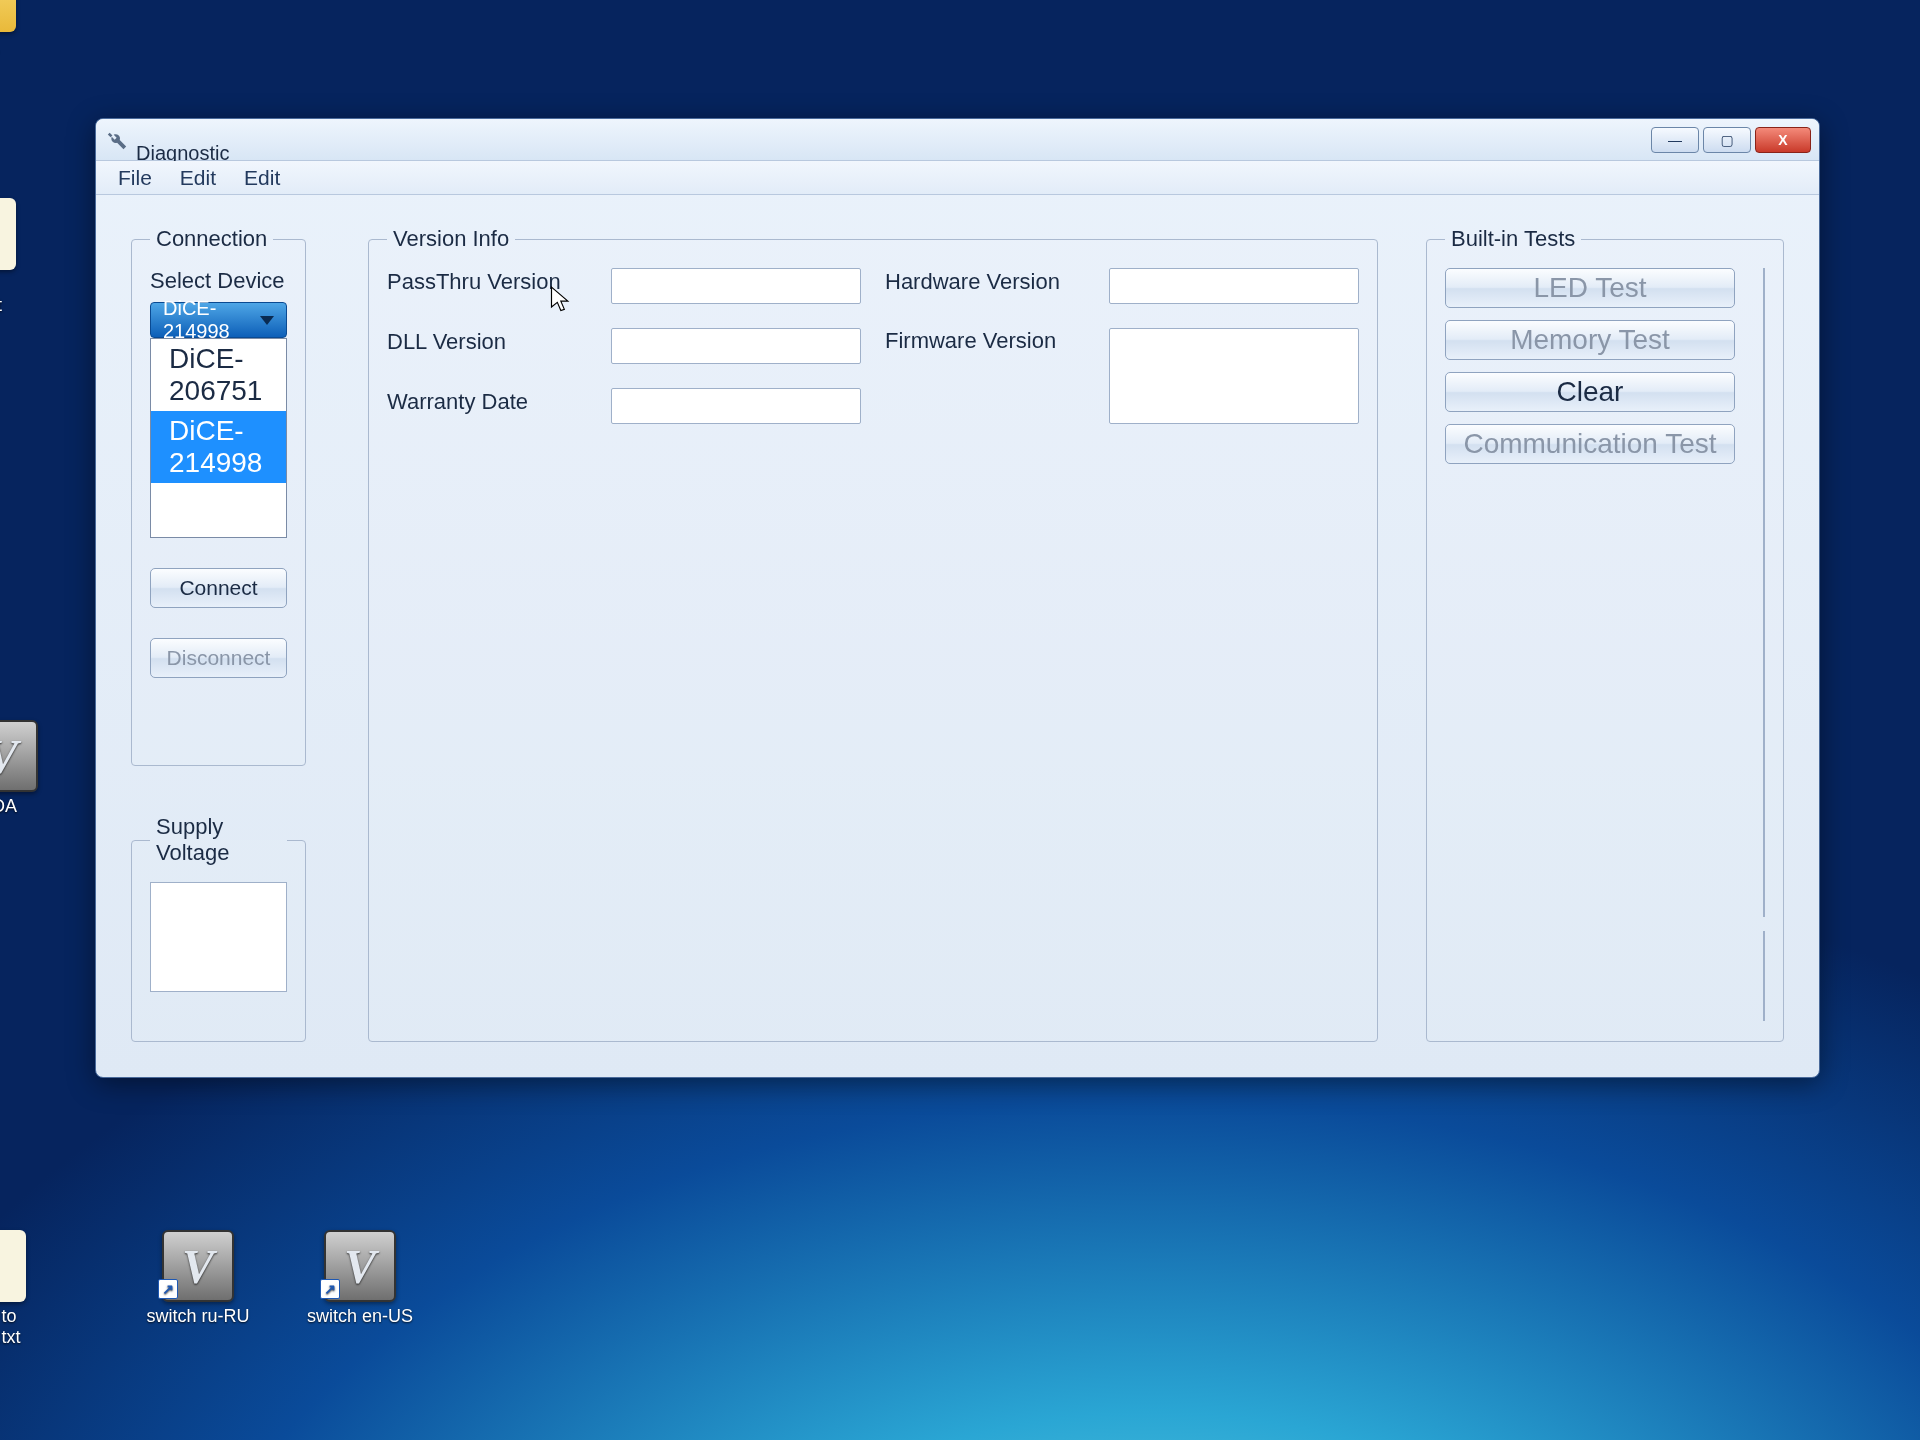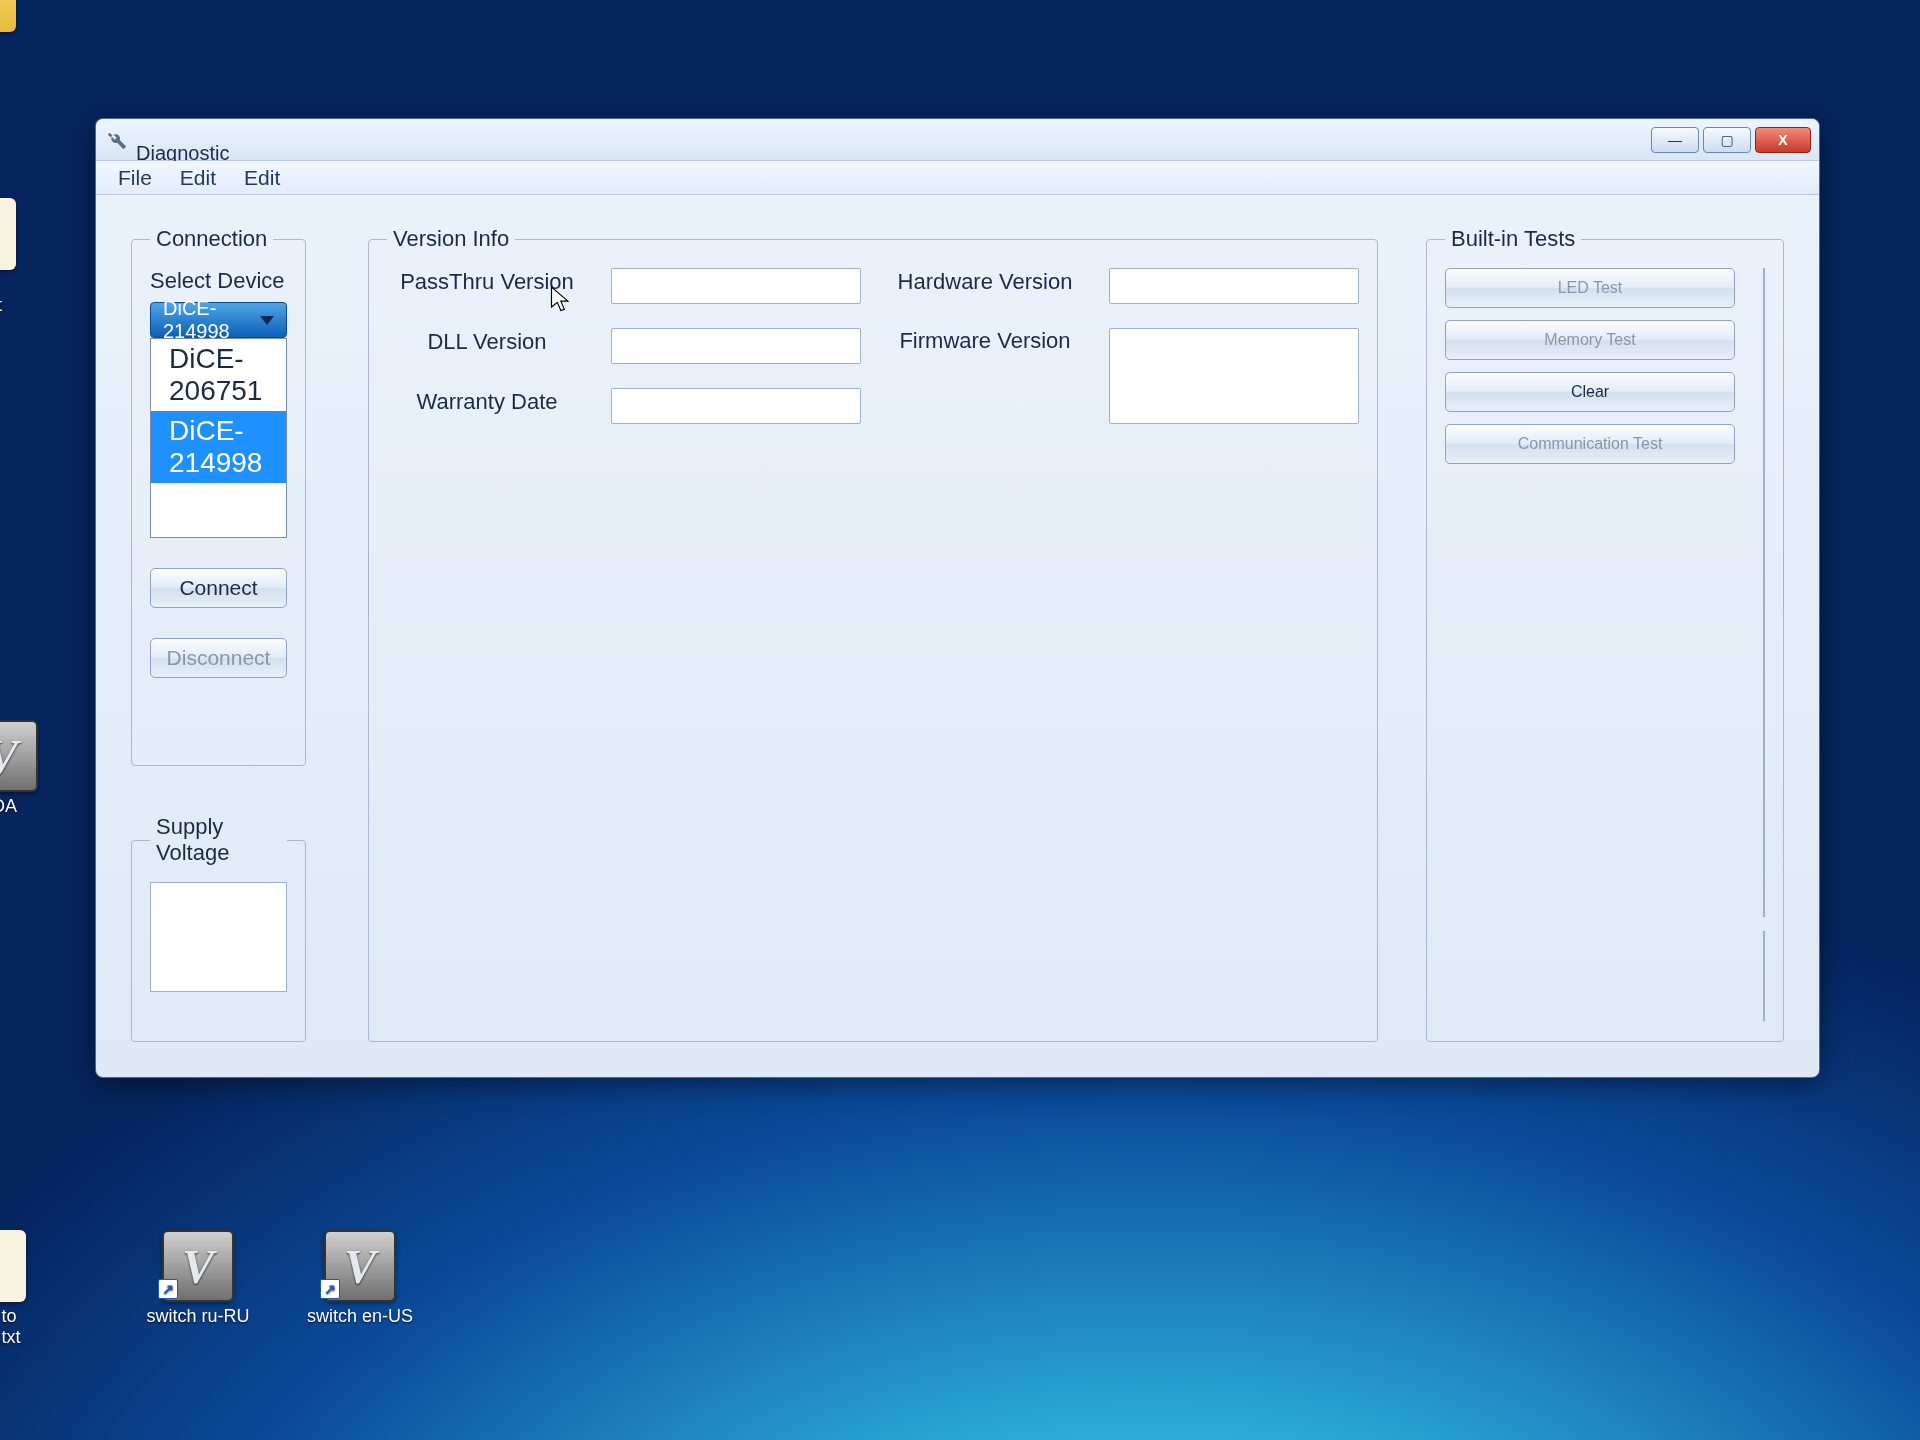--- a/index.html
+++ b/index.html
@@ -171,37 +171,36 @@
     border:1px solid #8fa3bf;
     border-radius:5px;
     background:linear-gradient(#fbfdff,#e3ecf7 48%,#d3e0f0 52%,#e8f0fa);
     font-size:21px;
     color:#1b2b44;
     display:flex;align-items:center;justify-content:center;
   }
   .std-btn.disabled {
     color:#8a96a8;
   }
-  .std-btn.small { font-size:16px; }
+  .std-btn.small { font-size:28px; }
 
   .txt {
     height:36px;
     border:1px solid #9fb0c9;
     background:#fff;
     border-radius:2px;
   }
   .txt.lg { height:96px; }
 
   .row2 {
     display:grid;
     grid-template-columns: 200px 250px 200px 250px;
     column-gap:24px;
     row-gap:24px;
     align-items:center;
-    text-align:center;
   }
   .fwcell { grid-row: span 2; align-self:stretch;}
 
   .tests-wrap { display:flex; gap:28px; }
   .tests-col { width:290px; display:flex;flex-direction:column; gap:12px;}
   .tests-out { flex:1; display:flex;flex-direction:column; gap:14px;}
   .out-big { flex:1; border:1px solid #9fb0c9; background:#fff;}
   .out-small { height:90px; border:1px solid #9fb0c9; background:#fff;}
 
   .sv-box {

